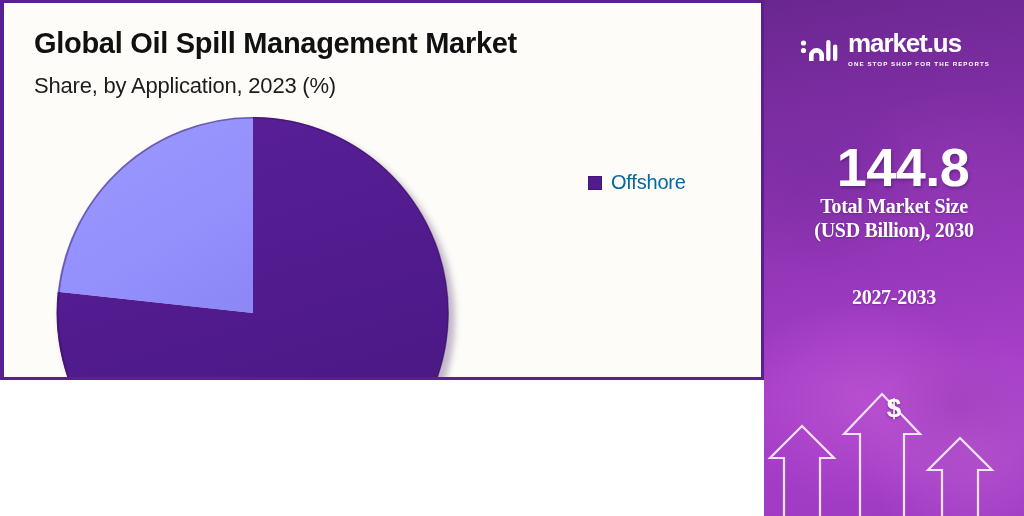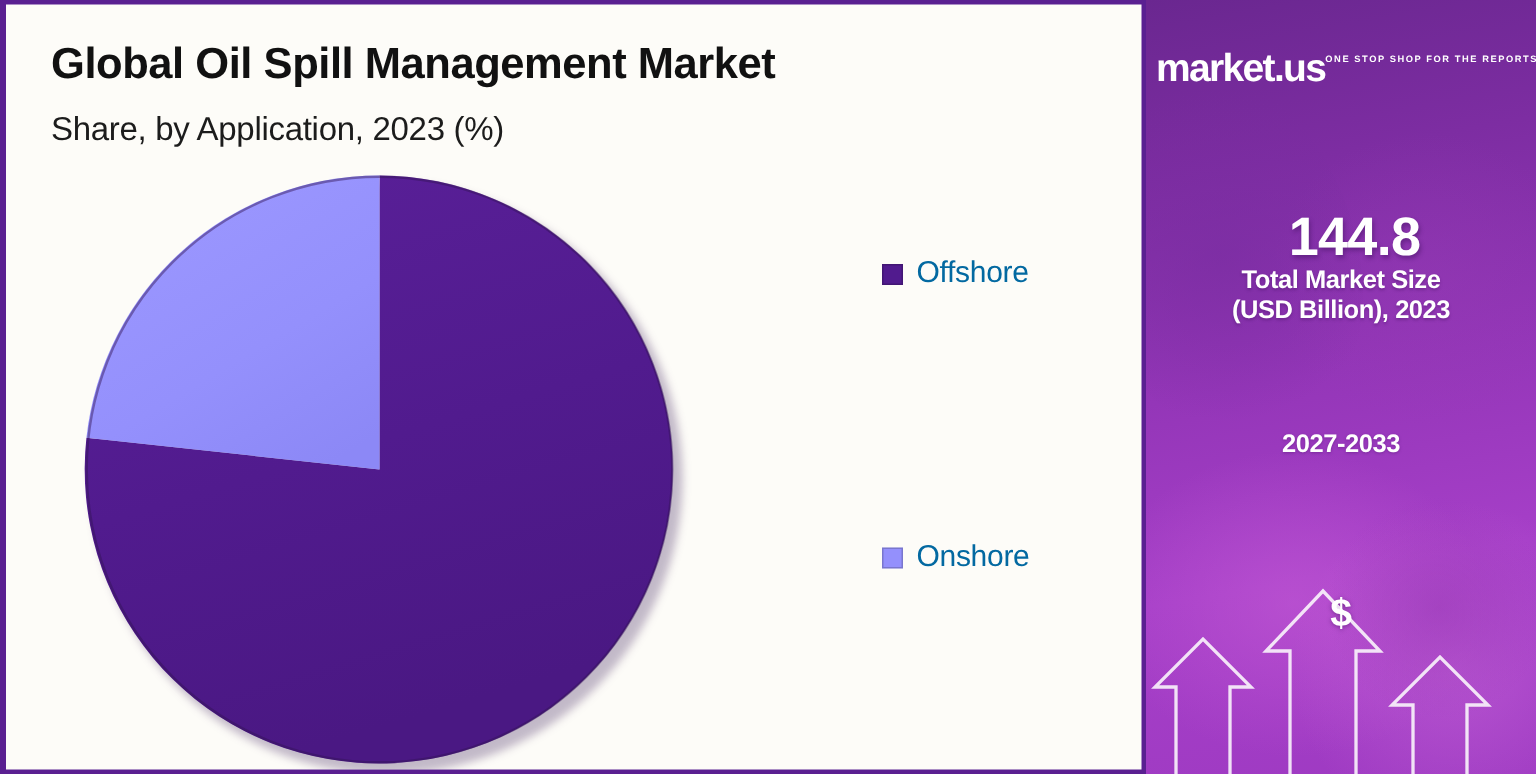--- a/index.html
+++ b/index.html
@@ -18,21 +18,21 @@
     width: 1024px;
     height: 516px;
     background: #ffffff;
     display: flex;
   }
 
   
   .chart-panel {
     position: relative;
     width: 764px;
-    height: 516px;
+    height: 380px;
     box-sizing: border-box;
     background: #fdfcf8;
     border: 3px solid #5a2091;
     border-left-width: 4px;
     overflow: hidden;
   }
 
   .chart-title {
     position: absolute;
     left: 30px;
@@ -152,20 +152,21 @@
     left: 0; right: 0;
     top: 30px;
     display: flex;
     align-items: center;
     justify-content: center;
     gap: 8px;
   }
   .logo-mark { display: block; }
   .logo-text-wrap {
     display: flex;
+    flex-direction: column;
     align-items: flex-start;
   }
   .logo-word {
     font-size: 26px;
     font-weight: bold;
     color: #ffffff;
     letter-spacing: -1.1px;
     line-height: 1;
   }
   .logo-tag {
@@ -176,35 +177,36 @@
     margin-top: 4px;
     white-space: nowrap;
   }
 
   
   .stat-block { position: absolute; left: 0; right: 0; text-align: center; }
   .stat-size { top: 140px; }
   .stat-cagr { top: 278px; }
 
   .stat-value {
-    font-size: 36px;
+    font-size: 54px;
     font-weight: bold;
     color: #ffffff;
     line-height: 1.02;
     letter-spacing: -0.5px;
     text-shadow: 1px 2px 3px rgba(60,15,90,0.45);
     padding-left: 18px;
   }
   .stat-line {
-    font-size: 17px;
+    font-size: 20px;
     font-weight: bold;
     color: #ffffff;
     line-height: 1.18;
     letter-spacing: -0.3px;
     text-shadow: 0 1px 2px rgba(60,15,90,0.35);
+    font-family: Liberation Serif, serif;
   }
   .stat-size .stat-line:first-of-type { margin-top: 6px; }
   .stat-cagr .stat-line:first-of-type { margin-top: 8px; }
 
   .arrows {
     position: absolute;
     left: 0;
     bottom: 0;
     width: 260px;
     height: 130px;
@@ -255,24 +257,20 @@
         </svg>
       </div>
 
     </div>
 
     <div class="legend">
       <div class="legend-item offshore" style="left:24px;">
         <span class="legend-swatch" style="background:#511b8e;"></span>
         <span class="legend-label">Offshore</span>
       </div>
-      <div class="legend-item onshore" style="left:24px;">
-        <span class="legend-swatch" style="background:#9490fc;"></span>
-        <span class="legend-label">Onshore</span>
-      </div>
     </div>
 
   </div>
 
   <div class="brand-panel">
 
     <div class="brand-bg-blob blob-a"></div>
     <div class="brand-bg-blob blob-b"></div>
     <div class="brand-bg-blob blob-c"></div>
 
@@ -288,21 +286,21 @@
       </svg>
       <span class="logo-text-wrap">
         <span class="logo-word">market.us</span>
         <span class="logo-tag">ONE STOP SHOP FOR THE REPORTS</span>
       </span>
     </div>
 
     <div class="stat-block stat-size">
       <div class="stat-value">144.8</div>
       <div class="stat-line">Total Market Size</div>
-      <div class="stat-line">(USD Billion), 2023</div>
+      <div class="stat-line">(USD Billion), 2030</div>
     </div>
 
     <div class="stat-block stat-cagr">
       <div class="stat-line">2027-2033</div>
     </div>
 
     <div class="dollar">$</div>
 
     <svg class="arrows" viewBox="0 0 260 130">
       <g fill="none" stroke="#ffffff" stroke-width="2.2" opacity="0.85">

